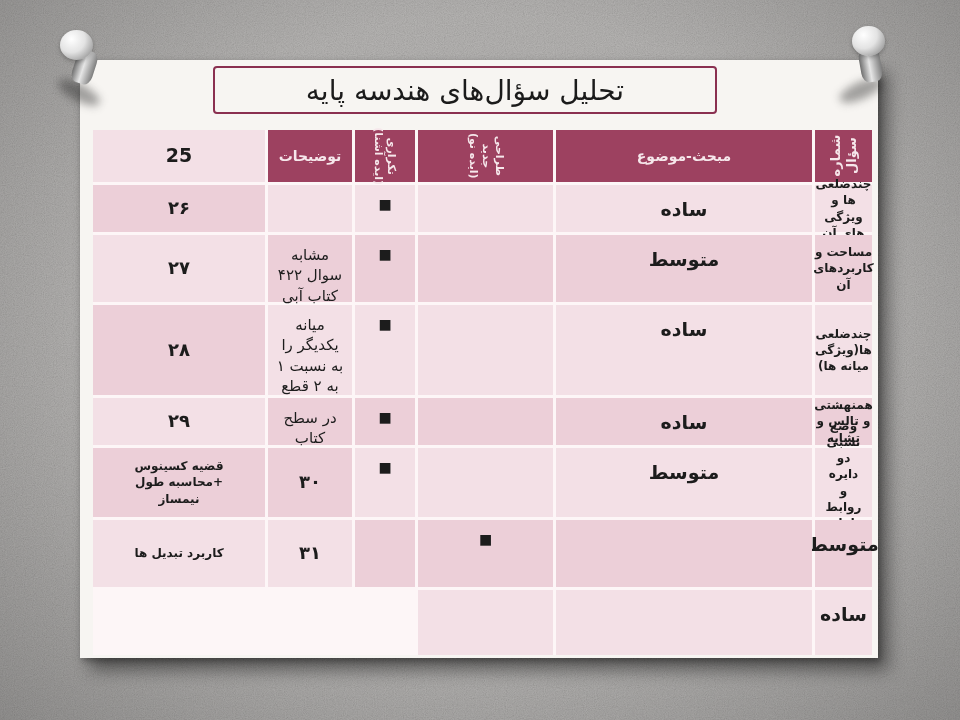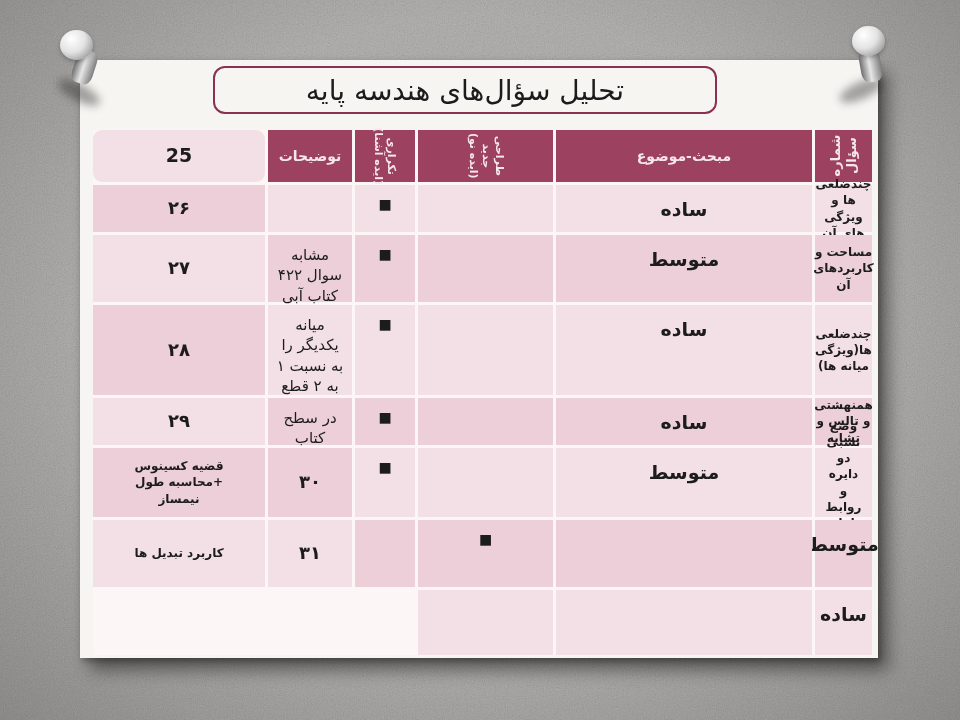--- a/index.html
+++ b/index.html
@@ -31,21 +31,21 @@
   .pin-right .pin-body { left:20px; top:24px; transform:rotate(-10deg); }
   .pin .pin-head { position:absolute; width:33px; height:30px; border-radius:50%;
     background:radial-gradient(circle at 35% 30%, #ffffff, #e3e3e3 45%, #a0a0a0 80%, #787878);
     box-shadow:0 2px 4px rgba(0,0,0,0.25); }
   .pin-left .pin-head { left:6px; top:2px; }
   .pin-right .pin-head { left:12px; top:2px; }
 
   
   .title-box { position:absolute; left:213px; top:66px; width:504px; height:48px;
     background:var(--paper,#f7f5f2); border:2px solid var(--title-border,#8a3050);
-    border-radius:12px; display:flex; align-items:center; justify-content:center;
+    border-radius:4px; display:flex; align-items:center; justify-content:center;
     direction:rtl; }
   .title-text { font-size:28px; color:#1b1b1b; letter-spacing:0; }
 
   
   .table-grid { position:absolute; left:93px; top:130px; direction:rtl;
     display:grid;
     grid-template-columns:57px 256px 135px 60px 84px 172px; 
     grid-template-rows:52px 47px 67px 90px 47px 69px 67px 65px;
     gap:3px; background:var(--table-border,#fdf6f7); }
   .cell { display:flex; align-items:center; justify-content:center; text-align:center;
@@ -58,21 +58,21 @@
 
   .band-a { background:var(--band-a,#f3e0e6); }
   .band-b { background:var(--band-b,#eccfd8); }
 
   .col-number { font-size:18px; font-weight:bold; }
   .col-topic  { font-size:12px; font-weight:bold; padding:2px 24px; }
   .col-level  { font-size:19px; font-weight:bold; align-items:flex-start; padding-top:12px; }
   .col-new_design, .col-repeated { font-size:14px; align-items:flex-start; padding-top:12px; line-height:1; }
   .col-notes  { font-size:15px; font-weight:normal; align-items:flex-start; padding:10px 6px 0 6px; }
   .r4.col-notes { font-size:12px; }   
-  .r0.col-number { font-size:19px;border-radius:9px; }  
+  .r0.col-number { font-size:19px; }  
 </style>
 </head>
 <body>
 
 <div class="stage">
 
   <svg class="wall-svg" width="960" height="720">
     <defs>
       <filter id="grain">
         <feTurbulence type="fractalNoise" baseFrequency="0.9" numOctaves="2" seed="11" stitchTiles="stitch"></feTurbulence>

